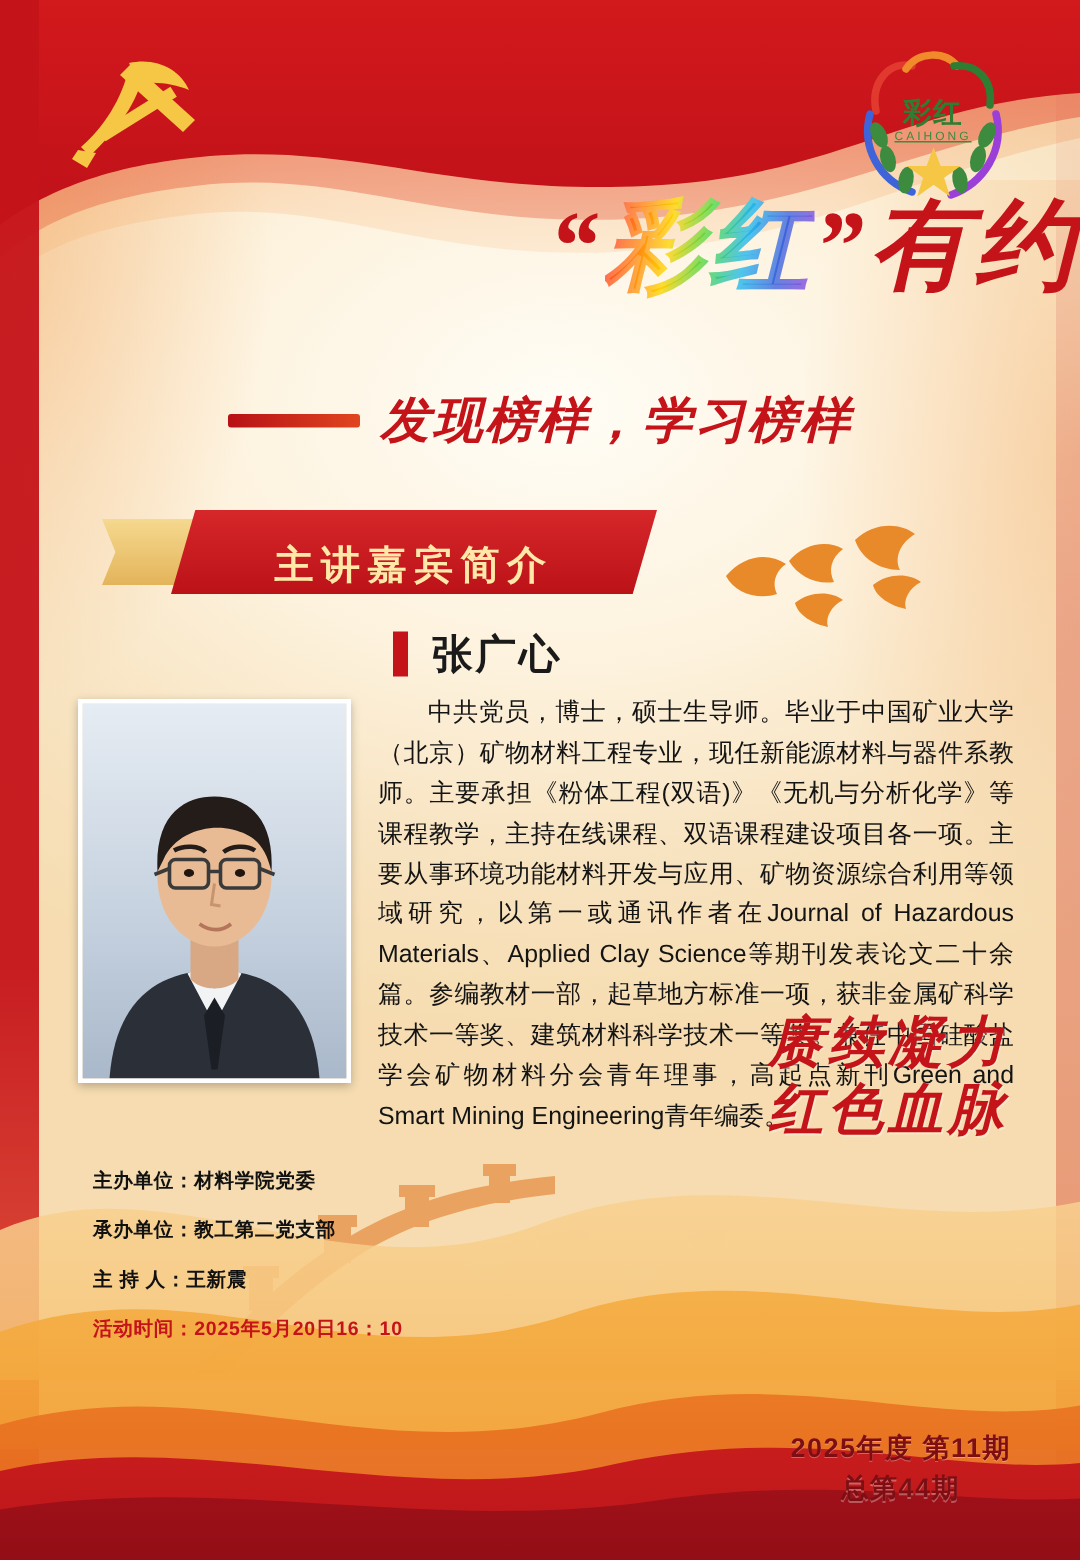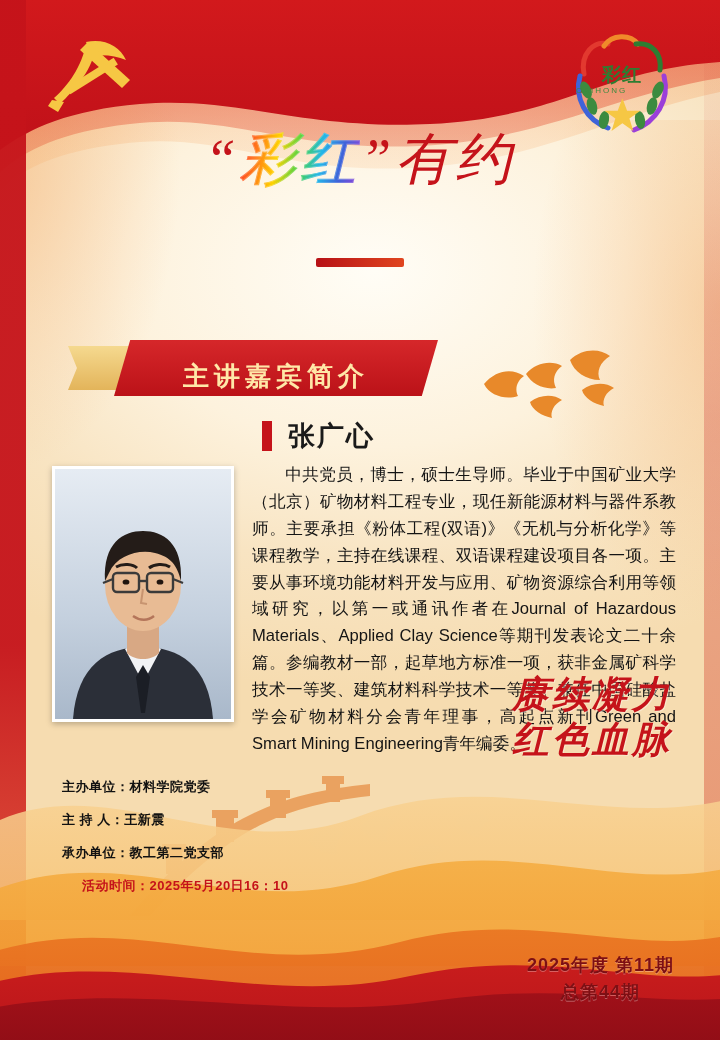--- a/index.html
+++ b/index.html
@@ -80,32 +80,33 @@
   .emblem { position: absolute; left: 34px; top: 26px; width: 108px; height: 92px; }
 
   
   .logo { position: absolute; right: 36px; top: 28px; width: 124px; height: 118px; }
   .logo-text {
     position: absolute; left: 0; top: 34px; width: 124px; text-align: center;
     color: #2e7d32; font-size: 19px; font-weight: bold; letter-spacing: 1px;
     font-family: "Liberation Serif", serif;
   }
   .logo-sub {
-    position: absolute; left: 16px; top: 58px; width: 124px; 
-    color: #3c8b3f; font-size: 8px; letter-spacing: 2px;
+    position: absolute; left: 0; top: 58px; width: 124px; text-align: center;
+    color: #3c8b3f; font-size: 8px; letter-spacing: 2px; text-decoration: underline;
   }
 
   
   .title-wrap { position: absolute; left: 0; top: 130px; width: 720px; text-align: center; }
   .title-main {
     font-family: "Liberation Serif", serif;
-    font-size: 56px; font-weight: normal; font-style: italic;
+    font-size: 66px; font-weight: bold; font-style: italic;
     letter-spacing: 4px; line-height: 1.05;
     color: #c5131a;
     white-space: nowrap;
+    text-align: right;
   }
   .title-main .rainbow {
     background: linear-gradient(100deg,#ff2a2a 0%, #ff7a18 16%, #ffd200 32%, #49d447 50%, #24b6e8 66%, #3f63d9 82%, #9b3fd9 100%);
     -webkit-background-clip: text; background-clip: text; color: transparent;
     -webkit-text-stroke: 1px rgba(255,255,255,.2);
   }
   .title-quote { color:#c5131a; }
   .subtitle-row {
     position: absolute; left: 0; top: 258px; width: 720px;
     display: flex; align-items: center; justify-content: center; gap: 14px;
@@ -169,21 +170,21 @@
     text-shadow: 1px 1px 0 rgba(255,255,255,.35);
     pointer-events: none;
   }
 
   
   .info { position: absolute; left: 62px; top: 778px; width: 420px; }
   .info-line {
     font-size: 13px; color: #111; margin-bottom: 15px; font-weight: bold;
     letter-spacing: .5px;
   }
-  .info-line.red { color: #c5131a; margin-left: 20px; }
+  .info-line.red { color: #c5131a; }
 
   
   .issue {
     position: absolute; right: 46px; bottom: 34px; text-align: center;
     color: #7d0f14; font-weight: bold; font-size: 18px; line-height: 1.5;
     letter-spacing: 1px;
     text-shadow: 0 1px 0 rgba(255,255,255,.3);
   }
 </style>
 </head>
@@ -237,20 +238,21 @@
   </div>
 
   <div class="title-wrap">
     <div class="title-main">
       <span class="title-quote">“</span><span class="rainbow">彩红</span><span class="title-quote">”</span><span class="title-quote">有约</span>
     </div>
   </div>
 
   <div class="subtitle-row">
     <span class="dash"></span>
+    <span class="subtitle">发现榜样，学习榜样</span>
   </div>
 
   <div class="ribbon">
     <div class="ribbon-tail-l"></div>
     <div class="ribbon-body">
       <span class="ribbon-text">主讲嘉宾简介</span>
     </div>
   </div>
 
   <div class="doves">
@@ -348,24 +350,24 @@
     <div class="wave w3"></div>
     <div class="wave w4"></div>
     <div class="wave w5"></div>
   </div>
 
   <div class="info">
     <div class="info-line">
       <span>主办单位：</span><span>材料学院党委</span>
     </div>
     <div class="info-line">
+      <span>承办单位：</span><span>教工第二党支部</span>
+    </div>
+    <div class="info-line">
       <span>主 持 人：</span><span>王新震</span>
-    </div>
-    <div class="info-line">
-      <span>承办单位：</span><span>教工第二党支部</span>
     </div>
     <div class="info-line red">
       <span>活动时间：</span><span>2025年5月20日16：10</span>
     </div>
   </div>
 
   <div class="issue">
     <div>2025年度 第11期</div>
     <div>总第44期</div>
   </div>

